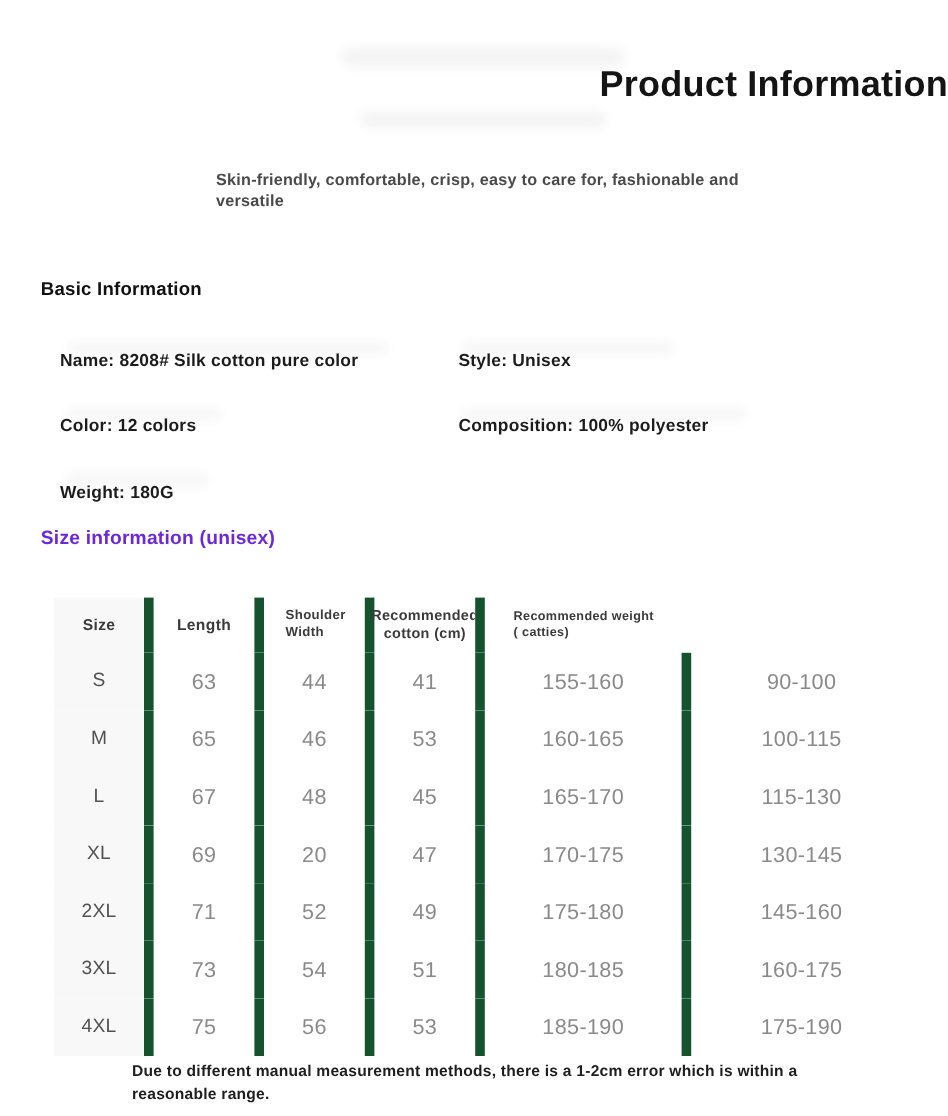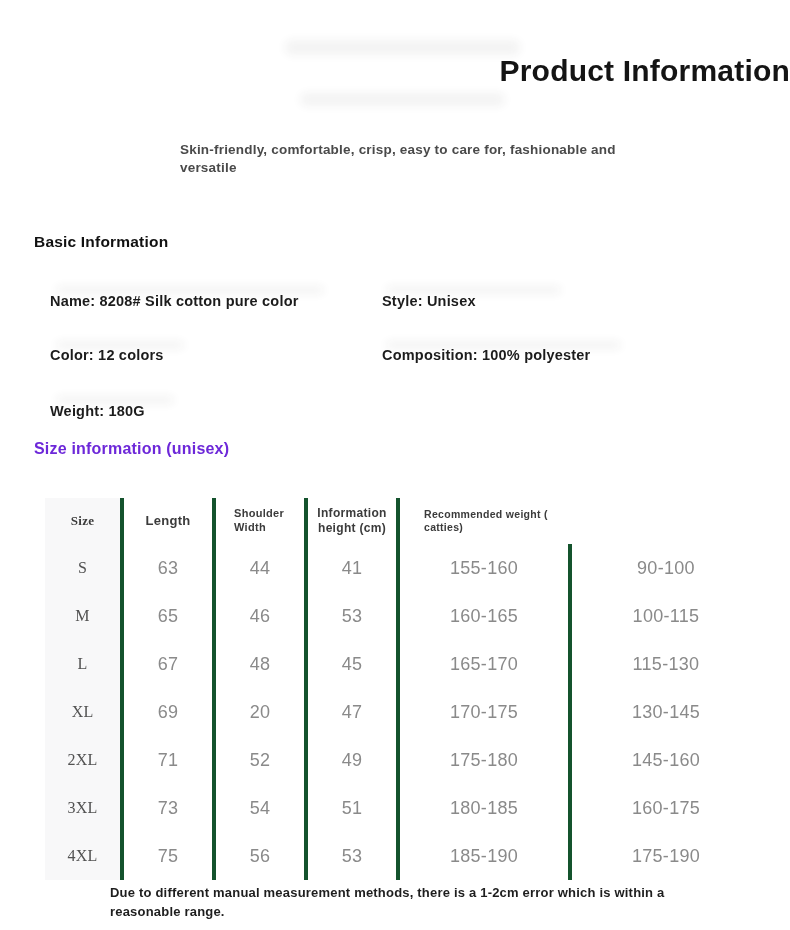--- a/index.html
+++ b/index.html
@@ -46,22 +46,22 @@
   .f-composition { top:347px; left:382px; }
   .f-weight      { top:403px; left:50px;  }
 
   
   .size-table { top:498px; left:45px; width:715px; }
   .tgrid {
     display:grid;
     grid-template-columns:75px 92px 92px 92px 172px 192px;
   }
   .tcell { background:#ffffff; }
-  .tcell.c0 { background:#f8f8f9;font-family:Liberation Serif, serif; }
-  .tcell:not(.c0) { border-left:4px solid #14532d; }
+  .tcell.c0 { background:#f8f8f9; }
+  .tcell:not(.c0) { border-left:8px solid #14532d; }
 
   .thead .tcell {
     height:46px;
     display:flex; align-items:center; justify-content:center;
     font-weight:700; color:#3b3b3b; letter-spacing:0.3px;
     font-size:13px; line-height:1.25; text-align:center;
   }
   .thead .tcell.c3 {
     justify-content:flex-start; text-align:left;
     padding-left:18px; padding-right:14px; font-size:11px;
@@ -114,21 +114,21 @@
 <div class="abs field f-composition">Composition: 100% polyester</div>
 <div class="abs field f-weight">Weight: 180G</div>
 
 <h2 class="abs size-heading">Size information (unisex)</h2>
 
 <div class="abs size-table">
   <div class="tgrid thead">
     <div class="tcell c0">Size</div>
     <div class="tcell c1">Length</div>
     <div class="tcell c3">Shoulder Width</div>
-    <div class="tcell c4">Information height (cm)</div>
+    <div class="tcell c4">Recommended cotton (cm)</div>
     <div class="tcell c5">Recommended weight ( catties)</div>
   </div>
   <div>
       <div class="tgrid trow">
         <div class="tcell c0">S</div>
         <div class="tcell c1">63</div>
         <div class="tcell c2">44</div>
         <div class="tcell c3">41</div>
         <div class="tcell c4">155-160</div>
         <div class="tcell c5">90-100</div>

